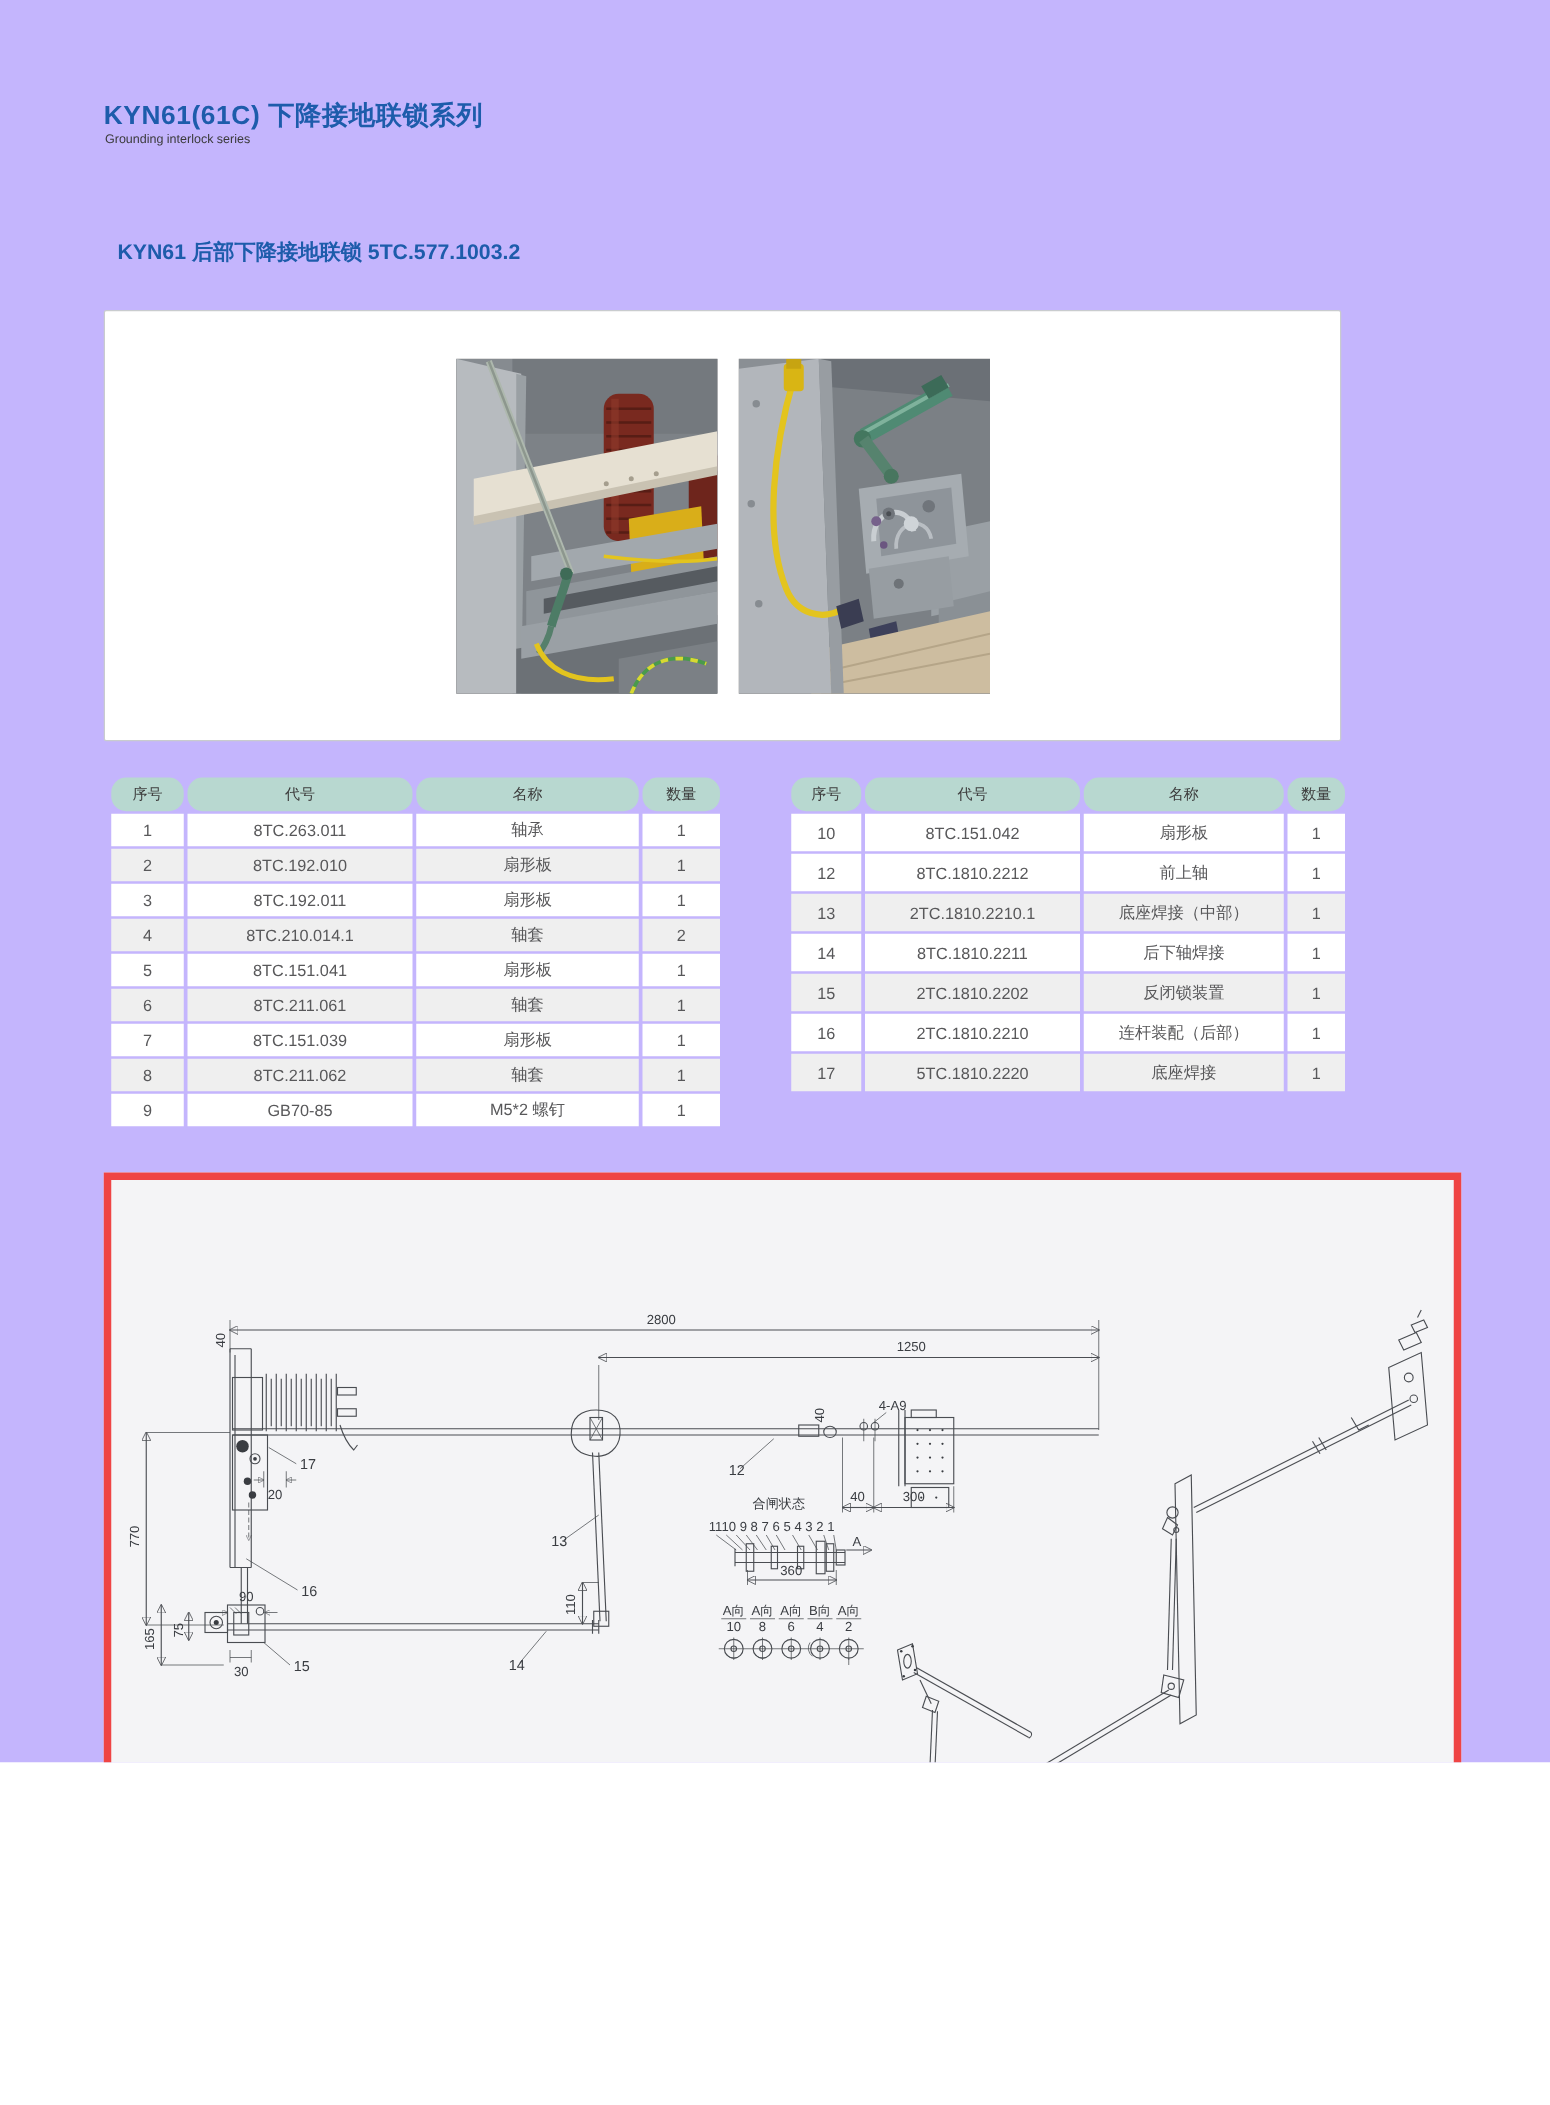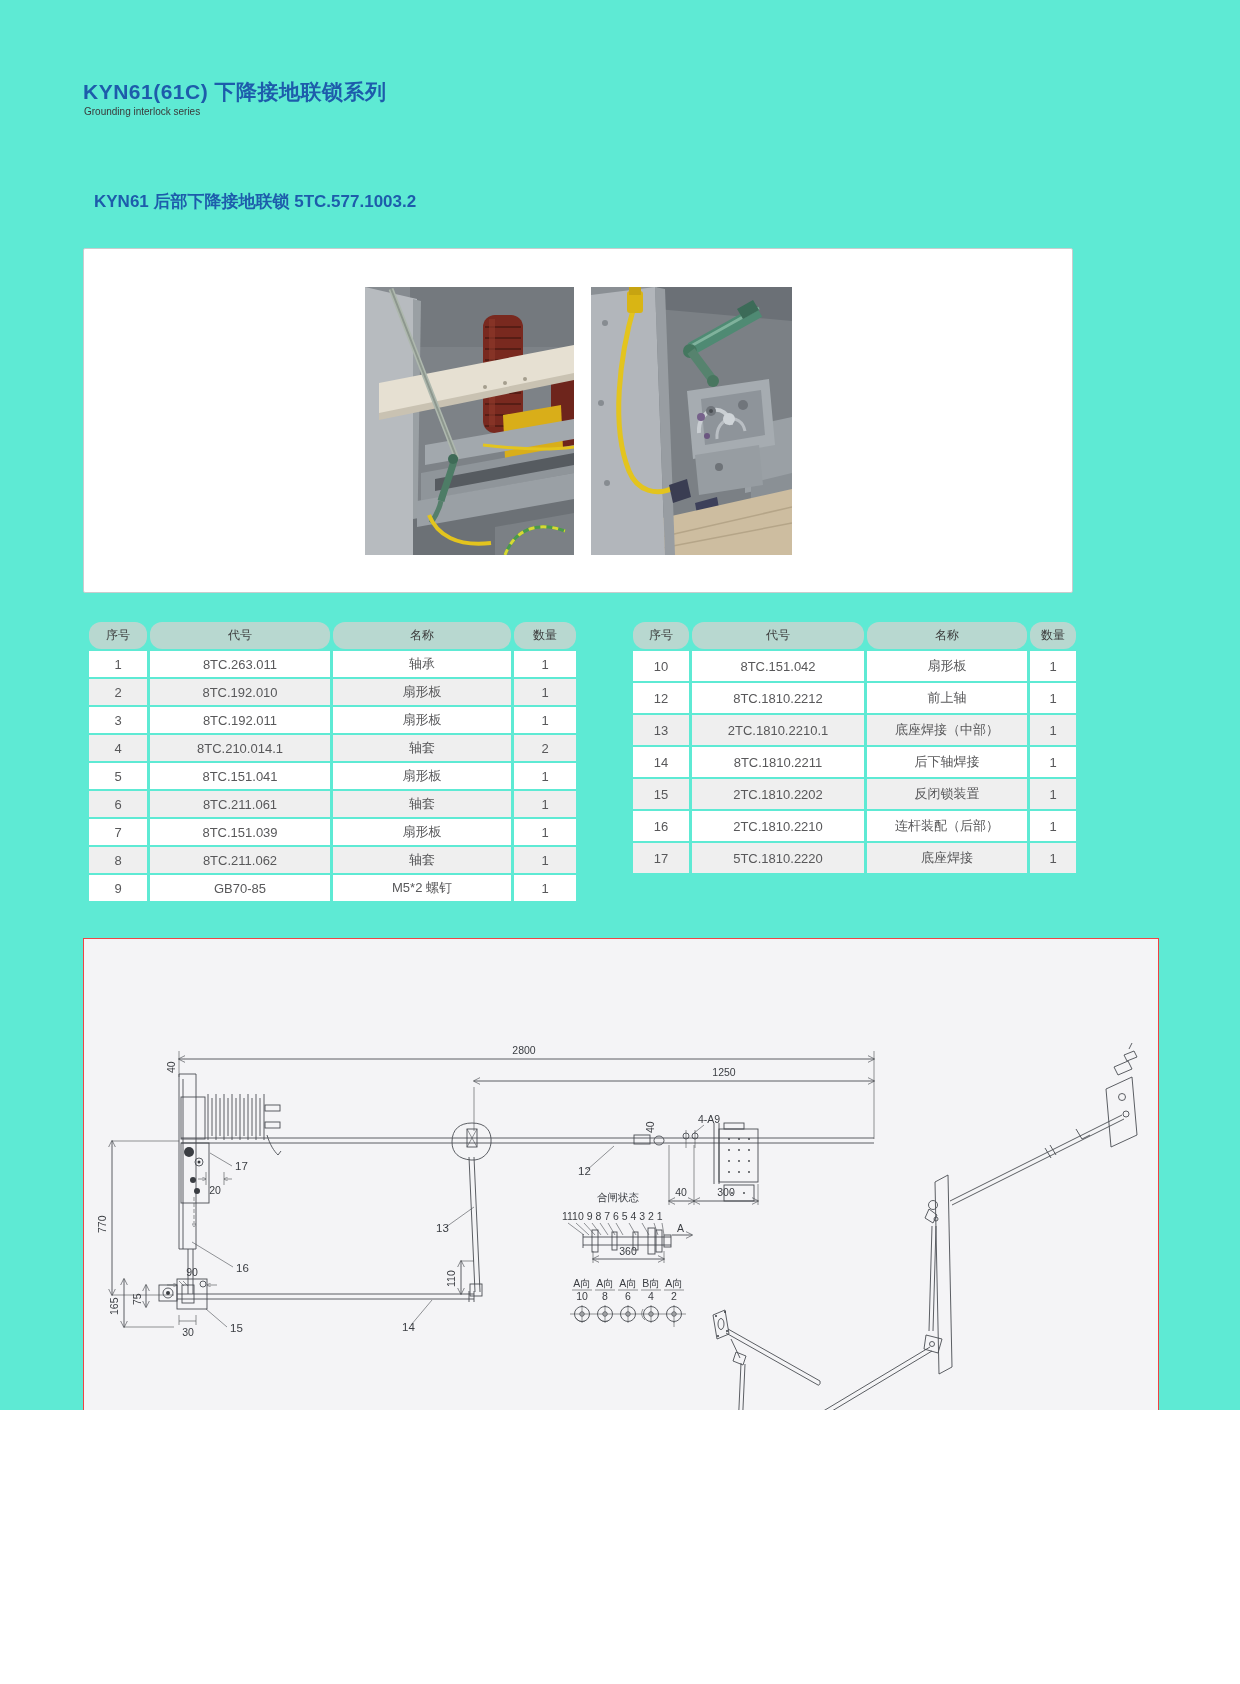--- a/index.html
+++ b/index.html
@@ -1,32 +1,32 @@
 <!DOCTYPE html>
 <html style="--accent-blue: #1d5cab; --table-header-bg: #b8d8d0; --row-alt-bg: #efefef; --footer-badge-bg: #2b5ca9;"><head>
 <meta charset="utf-8">
 <style>
   html,body{margin:0;padding:0;background:#ffffff;}
   body{font-family:"Liberation Sans","DejaVu Sans",sans-serif;}
-  .page{position:relative;width:1240px;height:1410px;background:#5eead4;overflow:hidden;}
+  .page{position:relative;width:1240px;height:1410px;background:#c4b5fd;overflow:hidden;}
   .page-title{position:absolute;left:83px;top:78px;font-size:21px;font-weight:bold;color:var(--accent-blue,#1d5cab);letter-spacing:.5px;}
   .page-subtitle{position:absolute;left:84px;top:106px;font-size:10px;color:#3a3a3a;}
   .section-title{position:absolute;left:83px;top:190px;font-size:17px;font-weight:bold;color:var(--accent-blue,#1d5cab);margin-left:11px;}
   .photo-box{position:absolute;left:83px;top:248px;width:988px;height:343px;border:1px solid #c9ccce;border-radius:2px;background:#fff;display:flex;justify-content:center;align-items:center;gap:17px;}
   .photo{background:#888;overflow:hidden;}
   .photo svg{display:block;}
   .tbl{position:absolute;border-collapse:separate;border-spacing:3px 2px;table-layout:fixed;}
   .tbl-left{left:86px;top:620px;width:493px;}
   .tbl-right{left:630px;top:620px;width:449px;}
   .tbl th{background:var(--table-header-bg,#b8d8d0);color:#3c3c3c;font-size:12px;font-weight:normal;height:27px;padding:0;border-radius:12px;}
   .tbl td{background:#fff;color:#58585a;font-size:13px;text-align:center;padding:0;}
   .tbl-left td{height:26px;}
   .tbl-right td{height:30px;}
   .tbl tr.alt td{background:var(--row-alt-bg,#efefef);}
-  .drawing-box{position:absolute;left:83px;top:938px;width:1074px;height:612px;border:1px solid #ef4444;background:#f4f4f6;}
+  .drawing-box{position:absolute;left:83px;top:938px;width:1074px;height:612px;border:6px solid #ef4444;background:#f4f4f6;}
   .drawing-box svg{display:block;}
   .dwg line,.dwg path,.dwg rect,.dwg circle,.dwg ellipse,.dwg polygon{stroke:#4a4d52;fill:none;stroke-width:0.9;}
   .dwg text{stroke:none;fill:#3a3d42;font-size:10.5px;font-family:"Liberation Sans","DejaVu Sans",sans-serif;}
   .dwg text.plabel{font-size:11.5px;}
   .dwg .thin{stroke-width:0.6;}
   .dwg .dark{fill:#3a3d42;stroke:none;}
   .footer-line{position:absolute;left:83px;top:1592px;width:1074px;height:1px;background:#9a9a9a;}
   .footer{position:absolute;left:83px;top:1601px;display:flex;align-items:center;gap:45px;}
   .footer-badge{width:36px;height:22px;background:var(--footer-badge-bg,#2b5ca9);color:#fff;font-size:13.5px;font-weight:bold;display:flex;align-items:center;justify-content:center;}
   .footer-company{margin-left:11px;font-size:12px;font-weight:bold;color:#1a1a1a;letter-spacing:1px;}

